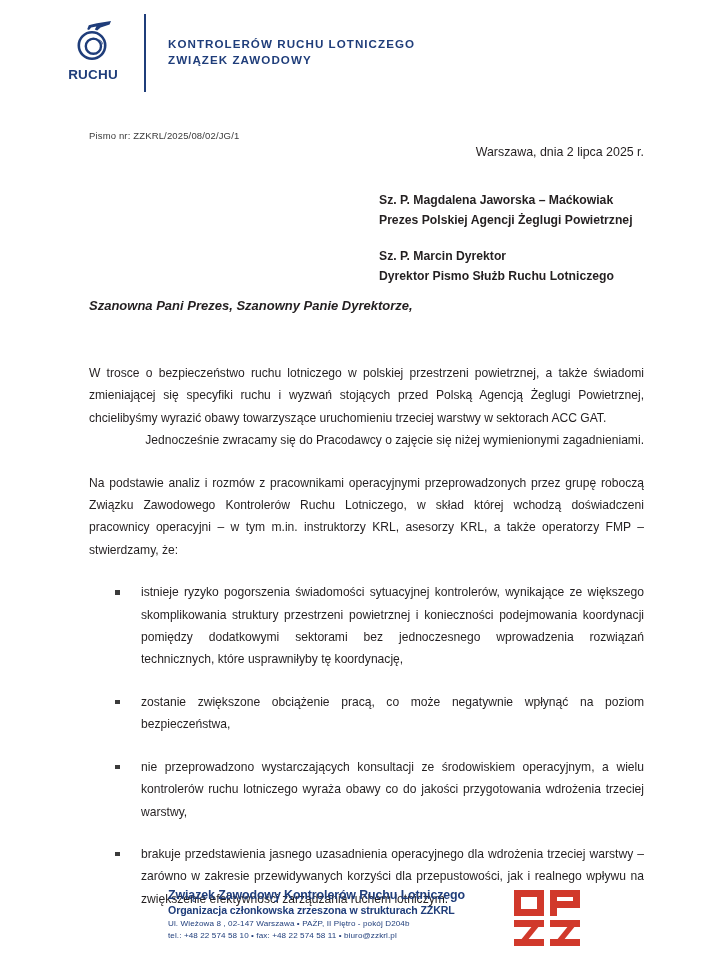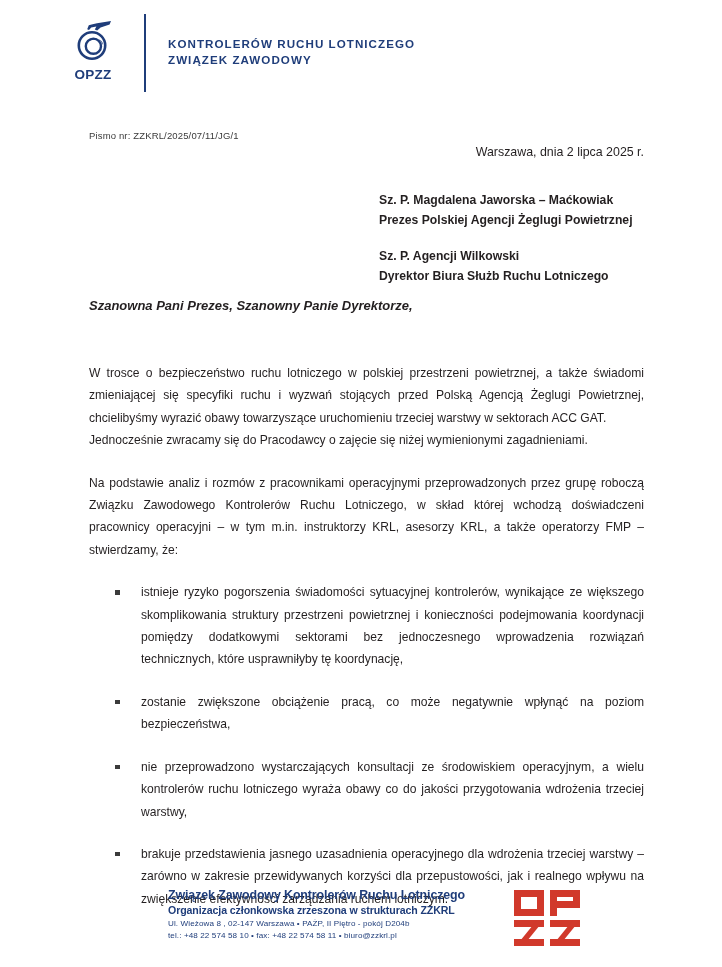--- a/index.html
+++ b/index.html
@@ -112,21 +112,21 @@
     left: 89px;
     top: 330px;
     width: 555px;
     font-size: 12.1px;
     line-height: 22.4px;
     color: #231f20;
     text-align: justify;
   }
   .para { margin: 0 0 20px 0; }
   .para.tight { margin-bottom: 0; margin-top: 32px; }
-  .para-nojust { text-align: left; }
+  .para-nojust { text-align: right; margin-left: 18px; }
 
   ul.claims {
     list-style: none;
     margin: 0;
     padding: 0 0 0 26px;
   }
   ul.claims li {
     position: relative;
     margin-bottom: 20px;
     padding-left: 26px;
@@ -194,43 +194,43 @@
             <path d="M30 5.2 L44 3.0 L42.6 6.4 L33.6 9.4 L30.2 12.6 L27.8 11.6 L29.4 8.4 L24.2 9.6 L22.0 12.0 L20.2 11.2 L21.8 7.2 L24.6 6.4 Z"></path>
           </g>
 
           <circle cx="25" cy="27.5" r="13.2" fill="none" stroke="#1f3d7a" stroke-width="2.6"></circle>
 
           <circle cx="26.4" cy="28.2" r="7.6" fill="none" stroke="#1f3d7a" stroke-width="2.4"></circle>
           <path d="M19.6 24.6 C21.6 20.6 27.4 19.4 31.6 21.4 C29.2 21.0 23.4 21.6 19.6 24.6 Z" fill="#1f3d7a"></path>
           <path d="M31.8 21.2 C35.0 22.6 36.4 25.0 35.8 27.0 C35.0 24.6 33.6 22.6 31.8 21.2 Z" fill="#1f3d7a"></path>
         </svg>
       </span>
-      <div class="logo-word">OPZZ</div>
+      <div class="logo-word">RUCHU</div>
     </div>
 
     <div class="header-divider"></div>
 
     <div class="org-name">
       <div>KONTROLERÓW RUCHU LOTNICZEGO</div>
       <div>ZWIĄZEK ZAWODOWY</div>
     </div>
   </div>
 
-  <div class="ref-line">Pismo nr: ZZKRL/2025/07/11/JG/1</div>
+  <div class="ref-line">Pismo nr: ZZKRL/2025/08/02/JG/1</div>
 
   <div class="date-line">Warszawa, dnia 2 lipca 2025 r.</div>
 
   <div class="addressees">
     <div class="addressee-block">
       <div>Sz. P. Magdalena Jaworska – Maćkowiak</div>
       <div>Prezes Polskiej Agencji Żeglugi Powietrznej</div>
     </div>
     <div class="addressee-block">
-      <div>Sz. P. Agencji Wilkowski</div>
-      <div>Dyrektor Biura Służb Ruchu Lotniczego</div>
+      <div>Sz. P. Marcin Dyrektor</div>
+      <div>Dyrektor Pismo Służb Ruchu Lotniczego</div>
     </div>
   </div>
 
   <div class="salutation">Szanowna Pani Prezes, Szanowny Panie Dyrektorze,</div>
 
   <div class="body-copy">
     <p class="para tight">W trosce o bezpieczeństwo ruchu lotniczego w polskiej przestrzeni powietrznej, a także świadomi zmieniającej się specyfiki ruchu i wyzwań stojących przed Polską Agencją Żeglugi Powietrznej, chcielibyśmy wyrazić obawy towarzyszące uruchomieniu trzeciej warstwy w sektorach ACC GAT.</p>
     <p class="para para-nojust">Jednocześnie zwracamy się do Pracodawcy o zajęcie się niżej wymienionymi zagadnieniami.</p>
     <p class="para">Na podstawie analiz i rozmów z pracownikami operacyjnymi przeprowadzonych przez grupę roboczą Związku Zawodowego Kontrolerów Ruchu Lotniczego, w skład której wchodzą doświadczeni pracownicy operacyjni – w tym m.in. instruktorzy KRL, asesorzy KRL, a także operatorzy FMP – stwierdzamy, że:</p>
 

